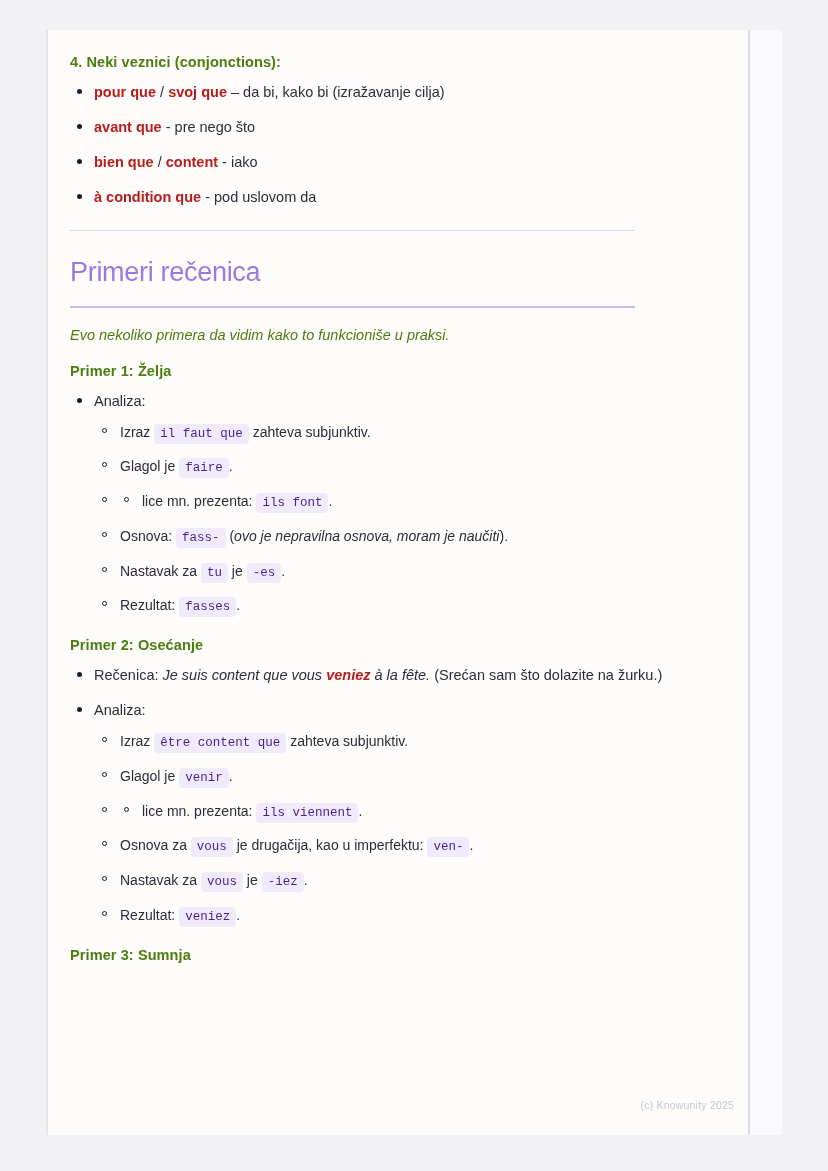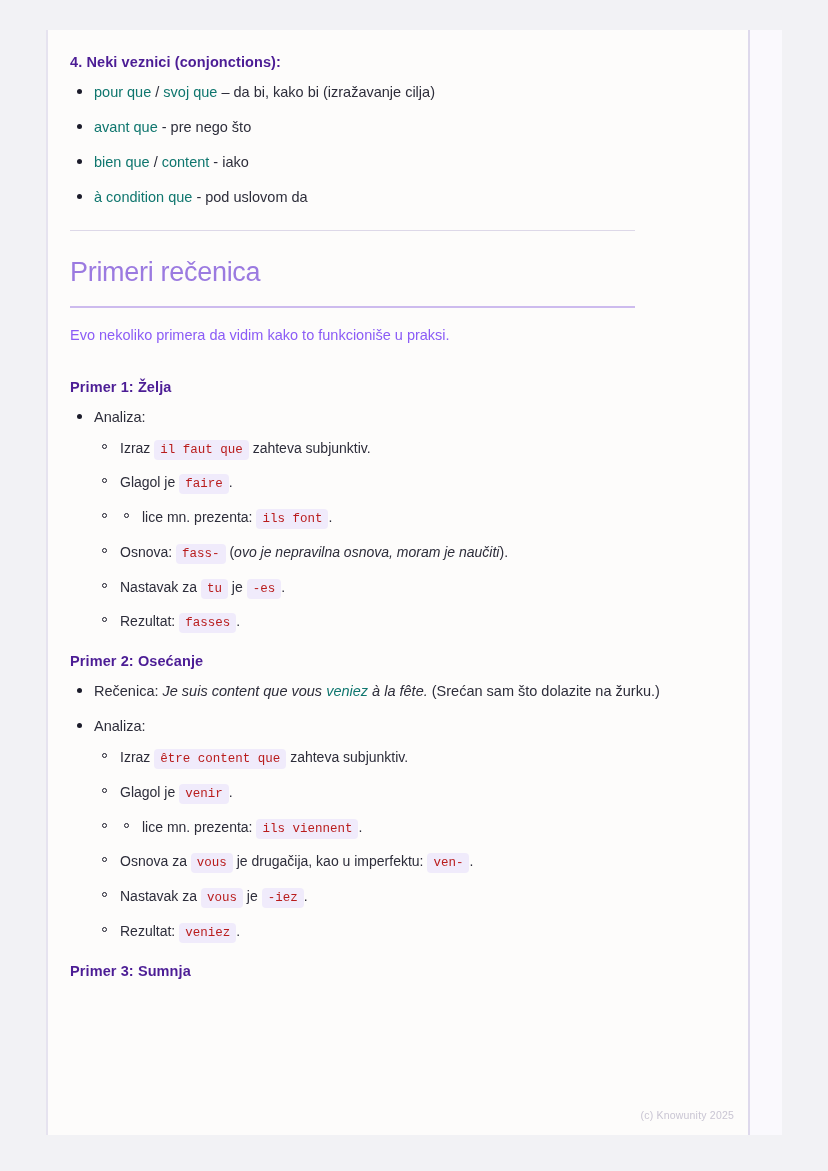--- a/index.html
+++ b/index.html
@@ -50,21 +50,21 @@
   .content {
     position: absolute;
     left: 24px;
     top: 0;
     width: 600px;
     padding-top: 12px;
   }
   h3.section-head {
     font-size: 14.5px;
     font-weight: bold;
-    color: #4c1d95;
+    color: #4d7c0f;
     margin: 12px 0 0 0;
     letter-spacing: 0.1px;
   }
   ul.bullets {
     list-style: none;
     margin: 12px 0 0 0;
     padding: 0;
   }
   ul.bullets > li {
     position: relative;
@@ -116,21 +116,21 @@
     top: 6px;
     width: 5px;
     height: 5px;
     border-radius: 50%;
     border: 1px solid #1b1b2a;
     box-sizing: border-box;
   }
   ul.sub > li.dual {
     padding-left: 48px;
   }
-  b { font-weight: normal; color: #0f766e; }
+  b { font-weight: bold; color: #b91c1c; }
   i { font-style: italic; }
   .hr {
     height: 1px;
     background: #ddd8e8;
     margin: 22px 0 0 0;
     width: 565px;
   }
   h2.title {
     font-size: 27px;
     font-weight: normal;
@@ -139,36 +139,37 @@
     letter-spacing: -0.3px;
   }
   .title-rule {
     height: 1.5px;
     background: #cdbbee;
     margin-top: 18px;
     width: 565px;
   }
   p.intro {
     font-size: 14.5px;
-    color: #8b5cf6;
+    color: #4d7c0f;
     margin: 19px 0 0 0;
+    font-style: italic;
   }
   code.code {
     font-family: "Liberation Mono", "DejaVu Sans Mono", monospace;
     font-size: 12.5px;
     background: #f0ebfb;
-    color: #b91c1c;
+    color: #4c1d95;
     border-radius: 4px;
     padding: 3px 6px;
     white-space: nowrap;
   }
   .footer-note {
     position: absolute;
     right: 48px;
-    bottom: 14px;
+    bottom: 24px;
     font-size: 10.5px;
     color: #c9c5d3;
     letter-spacing: 0.2px;
   }
 </style>
 </head>
 <body>
 
 <div class="page">
   <div class="page-left-rule"></div>
@@ -194,21 +195,21 @@
       </li>
     </ul>
 
     <div class="hr"></div>
 
     <h2 class="title">Primeri rečenica</h2>
     <div class="title-rule"></div>
 
     <p class="intro">Evo nekoliko primera da vidim kako to funkcioniše u praksi.</p>
 
-    <h3 class="section-head" style="margin-top:36px">Primer 1: Želja</h3>
+    <h3 class="section-head" style="margin-top:20px">Primer 1: Želja</h3>
 
     <ul class="bullets">
       <li>
         <span>Analiza:</span>
         <ul class="sub">
           <li><span>Izraz </span><code class="code">il faut que</code><span> zahteva subjunktiv.</span></li>
           <li><span>Glagol je </span><code class="code">faire</code><span>.</span></li>
           <li class="dual"><span>lice mn. prezenta: </span><code class="code">ils font</code><span>.</span></li>
           <li><span>Osnova: </span><code class="code">fass-</code><span> (</span><i>ovo je nepravilna osnova, moram je naučiti</i><span>).</span></li>
           <li><span>Nastavak za </span><code class="code">tu</code><span> je </span><code class="code">-es</code><span>.</span></li>

